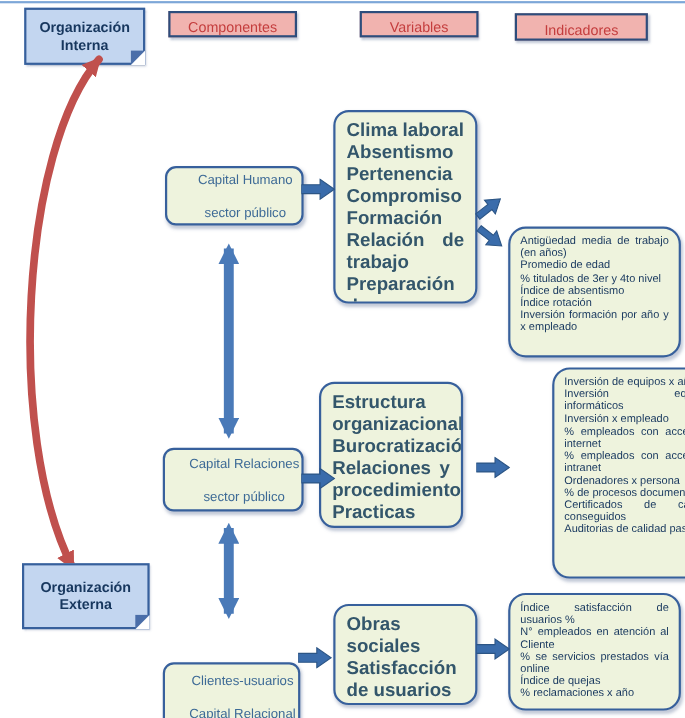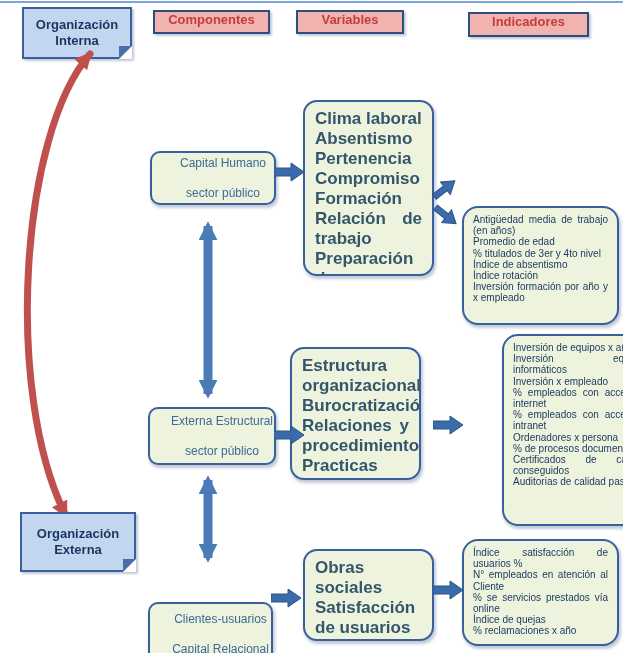--- a/index.html
+++ b/index.html
@@ -8,21 +8,21 @@
   .topline{position:absolute;left:0;top:1px;width:623px;height:2px;background:#7da7d8;}
 
   .org-box{position:absolute;background:#c3d6f0;border:2px solid #37609c;color:#17375e;
     font-size:13px;font-weight:600;display:flex;flex-direction:column;align-items:center;
     justify-content:center;line-height:1.25;text-align:center;
     box-shadow:1.5px 2px 2px rgba(80,100,140,.35);}
   .fold{position:absolute;right:-2px;bottom:-2px;width:0;height:0;
     border-top:13px solid #4a6ea9;border-right:13px solid #ffffff;}
 
   .label{position:absolute;background:#f1b3af;border:2px solid #2d4d7c;color:#c43d3d;
-    font-weight:bold;font-size:13px;display:flex;align-items:flex-start;justify-content:center;
+    font-weight:normal;font-size:13px;display:flex;align-items:flex-end;justify-content:center;
     box-shadow:1.5px 2px 2px rgba(80,100,140,.35);box-sizing:border-box;}
 
   .gbox{position:absolute;background:#eef3dd;border:2px solid #37609c;box-sizing:border-box;
     box-shadow:1.5px 2.5px 3px rgba(80,100,140,.35);}
   .comp{border-radius:10px;color:#3d6a96;font-size:12px;display:flex;flex-direction:column;
     align-items:center;justify-content:center;gap:16px;text-align:center;padding-left:20px;}
   .vars{border-radius:14px;color:#33566b;font-weight:bold;font-size:17px;line-height:1.18;
     padding:7px 10px;white-space:pre-line;text-align:justify;overflow:hidden;}
   .inds{border-radius:16px;color:#17375e;font-size:10px;line-height:1.12;
     padding:6px 9px;white-space:pre-line;text-align:justify;overflow:hidden;}
@@ -47,37 +47,37 @@
 
   <div class="org-box" style="left:22px;top:7px;width:106px;height:48px;">
     <span>Organización</span>
     <span>Interna</span>
     <span class="fold"></span>
   </div>
 
   <div class="label" style="left:153px;top:10px;width:117px;height:24px;">
     <span>Componentes</span>
   </div>
-  <div class="label" style="left:296px;top:10px;width:108px;height:24px;">
+  <div class="label" style="left:327px;top:10px;width:108px;height:24px;">
     <span>Variables</span>
   </div>
   <div class="label" style="left:468px;top:12px;width:121px;height:25px;">
     <span>Indicadores</span>
   </div>
 
   <svg class="abs" style="left:2px;top:42px;" width="132" height="486">
     <path d="M 88 12 C 18 92, 2 352, 64 474" fill="none" stroke="#c0504d" stroke-width="7" stroke-linecap="round" marker-start="url(#redhead)" marker-end="url(#redhead)"></path>
   </svg>
 
   <div class="gbox comp" style="left:150px;top:151px;width:126px;height:54px;">
     <span>Capital Humano</span>
     <span>sector público</span>
   </div>
   <div class="gbox comp" style="left:148px;top:407px;width:128px;height:58px;">
-    <span>Externa Estructural</span>
+    <span>Capital Relaciones</span>
     <span>sector público</span>
   </div>
   <div class="gbox comp" style="left:148px;top:602px;width:125px;height:64px;">
     <span>Clientes-usuarios</span>
     <span>Capital Relacional</span>
   </div>
 
   <svg class="abs" style="left:193px;top:212px;" width="30" height="196">
     <line x1="15" y1="14" x2="15" y2="182" stroke="#4a7ab8" stroke-width="9" marker-start="url(#bluehead)" marker-end="url(#bluehead)"></line>
   </svg>

